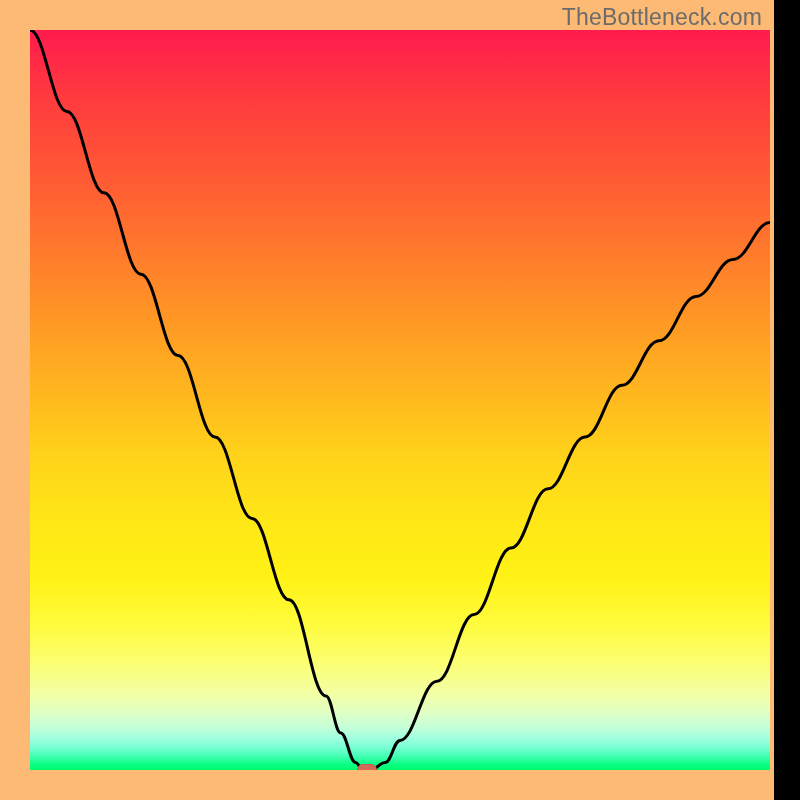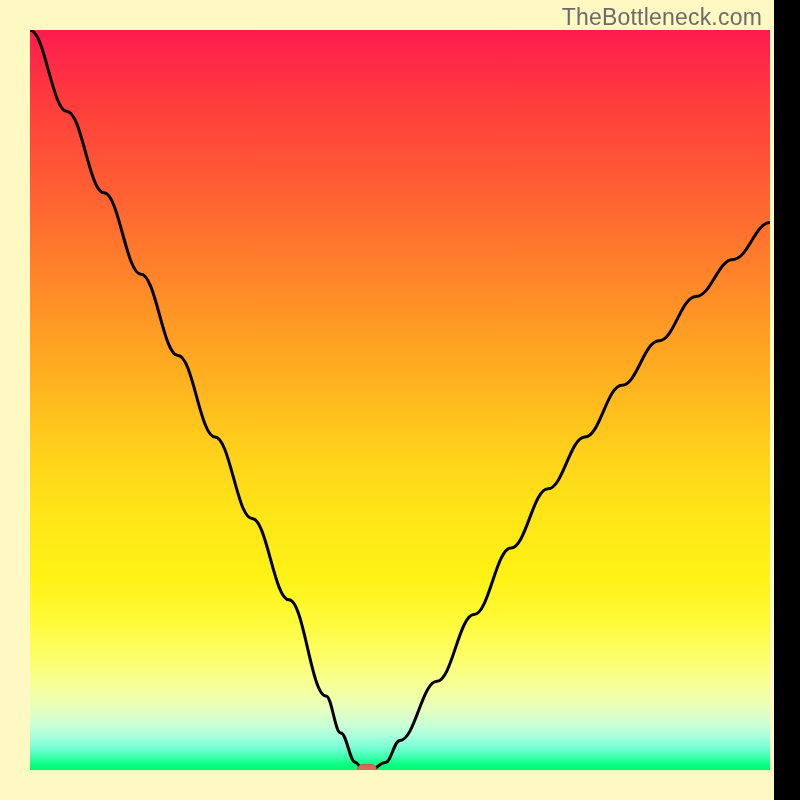--- a/index.html
+++ b/index.html
@@ -8,21 +8,21 @@
     width: 800px;
     height: 800px;
     overflow: hidden;
     background: #000;
     font-family: Arial, Helvetica, sans-serif;
   }
   .frame {
     position: relative;
     width: 774px;
     height: 800px;
-    background: #fef9c3;
+    background: #fdba74;
     text-align: center;
   }
   .watermark {
     position: absolute;
     top: 4px;
     right: 12px;
     color: #6b6b6b;
     font-size: 23px;
     font-weight: 400;
     letter-spacing: 0.2px;

